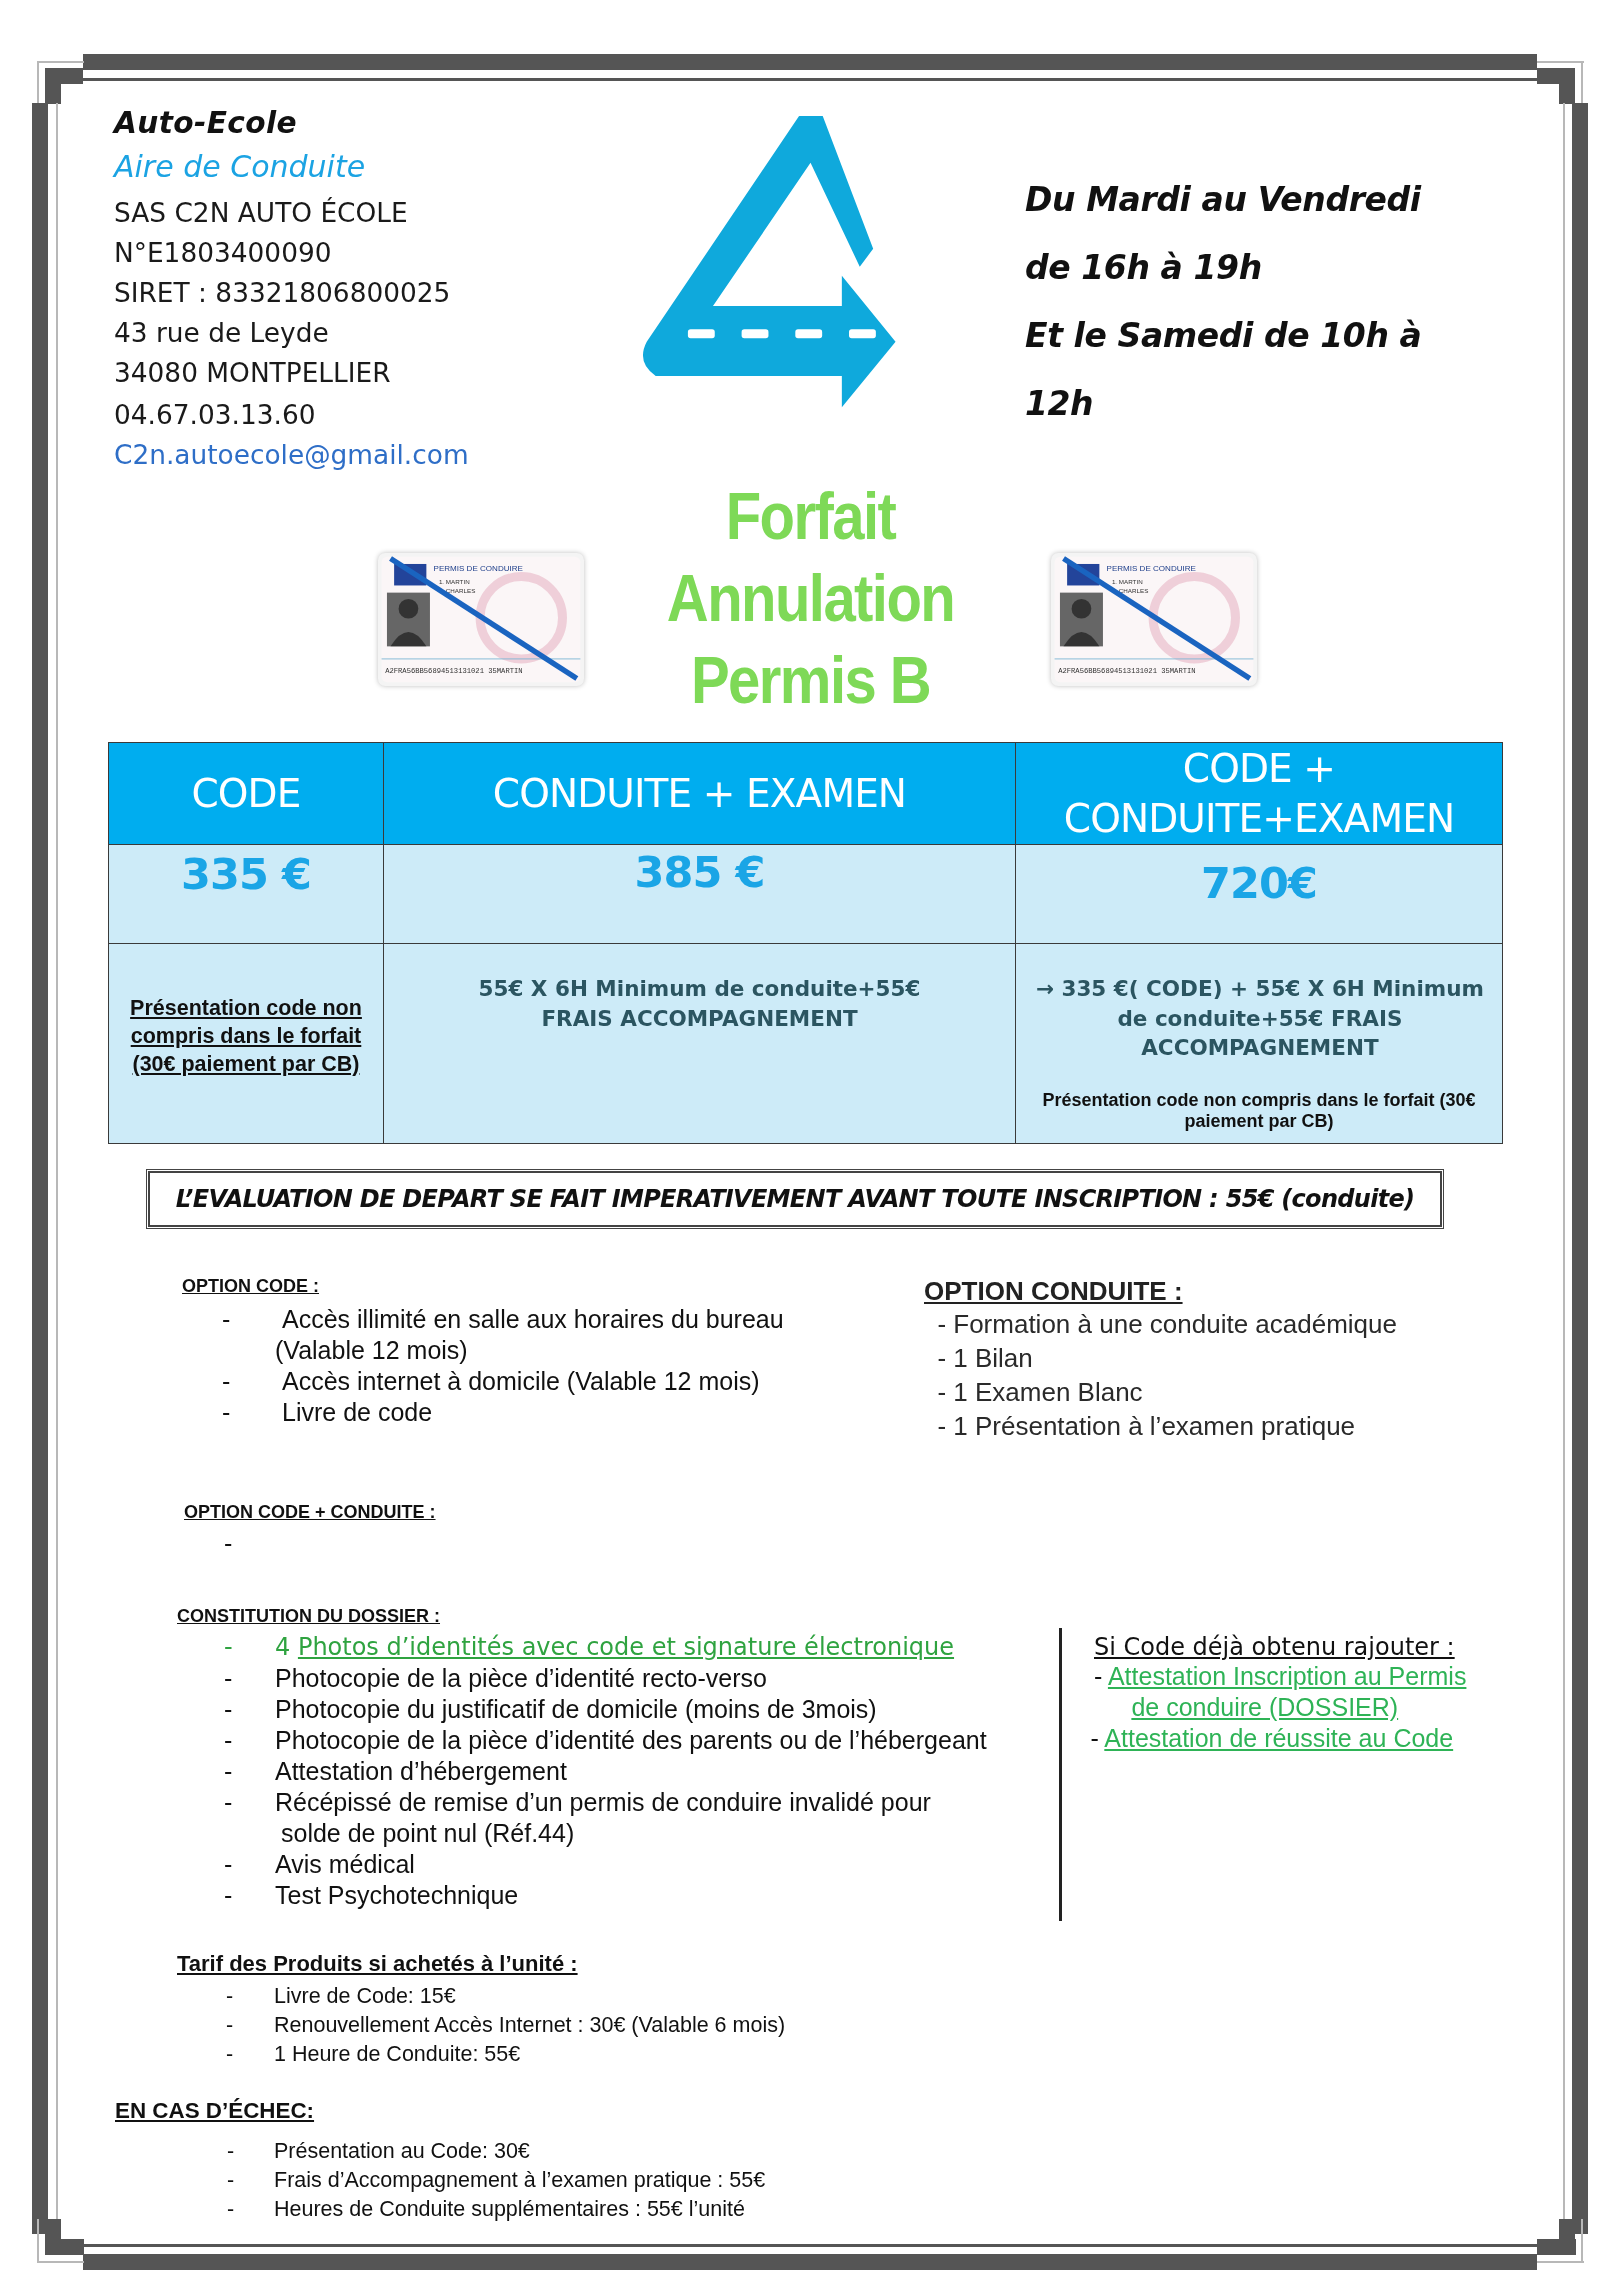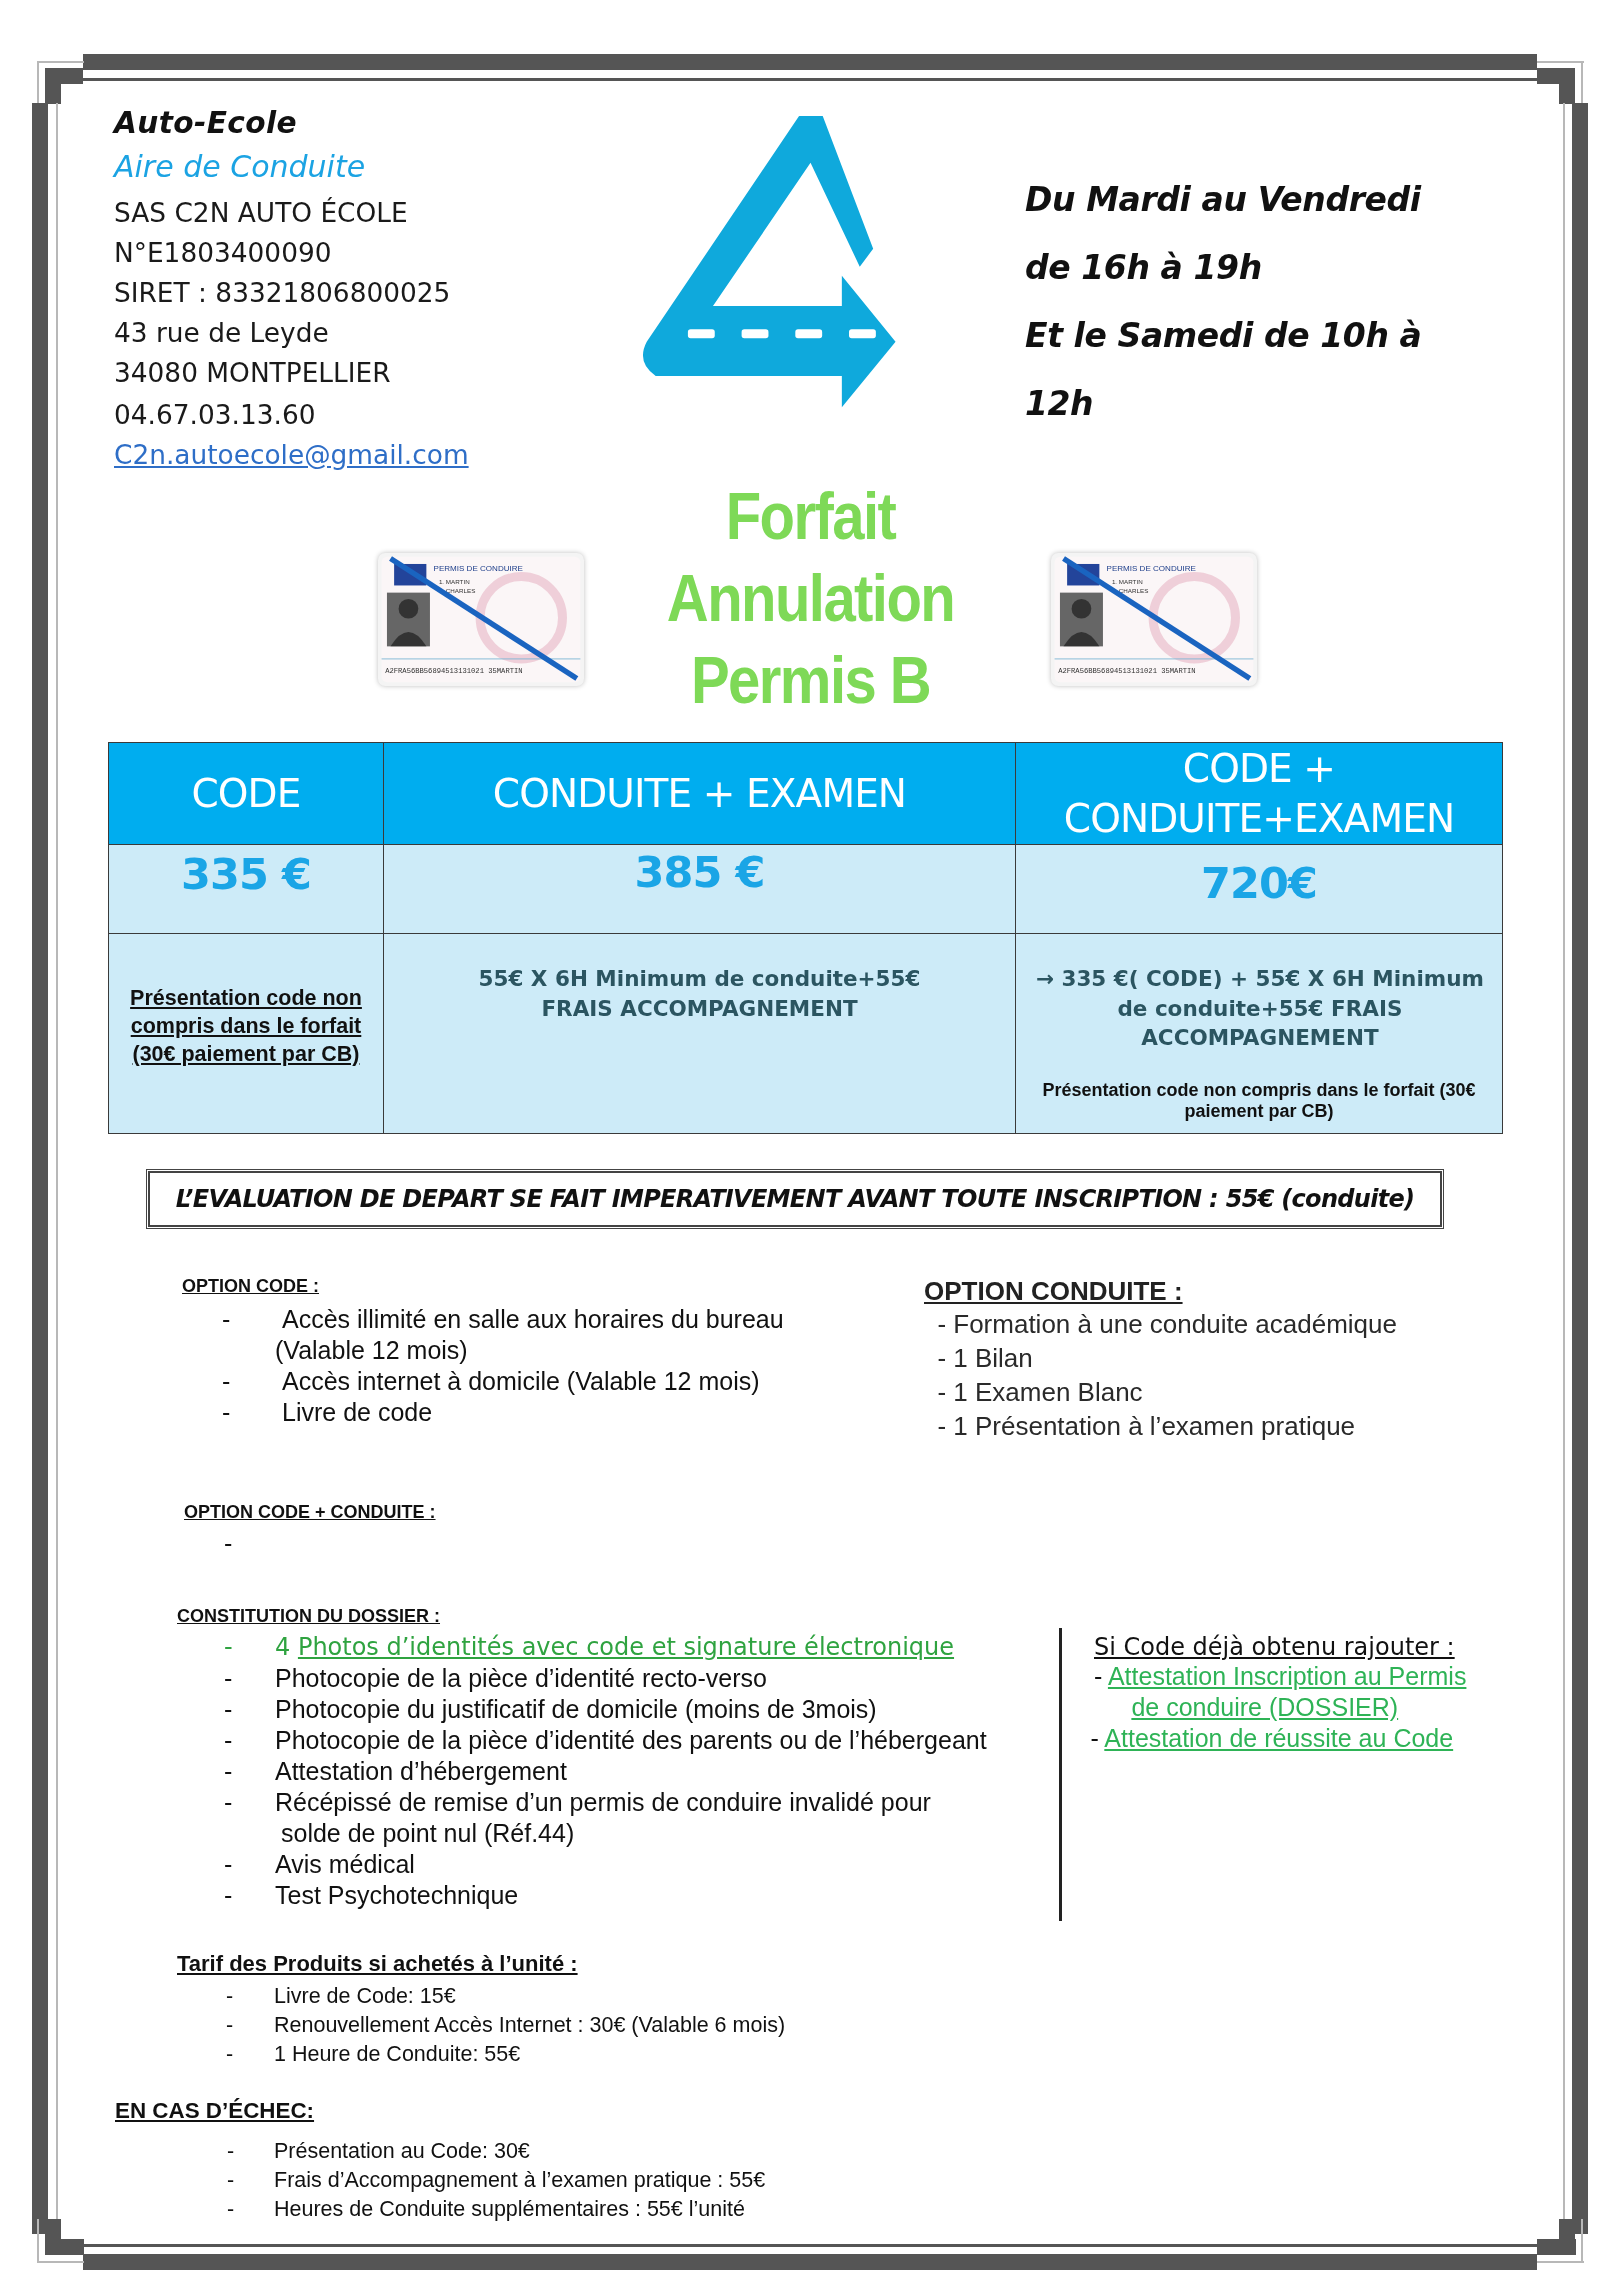--- a/index.html
+++ b/index.html
@@ -11,40 +11,40 @@
     .line { position: absolute; background: #b8b8b8; }
     .dline { position: absolute; background: #555555; }
 
     
     .hdr-left { position: absolute; left: 114px; top: 106px; width: 466px; }
     .hand { font-family: "DejaVu Sans", sans-serif; font-style: italic; }
     .school-title { font-size: 29.6px; font-weight: bold; color: #111; letter-spacing: 0.4px; }
     .school-sub { font-size: 30px; color: #1ba3e3; margin-top: 9px; }
     .addr { font-family: "DejaVu Sans", sans-serif; font-size: 26.4px; color: #1a1a1a; line-height: 40px; margin-top: 9px; }
     .addr .phone { margin-top: 1.8px; }
-    .addr .email { color: #2e6ec7; text-decoration: underline; }
+    .addr .email { color: #2e6ec7; }
 
     .logo { position: absolute; left: 636px; top: 116px; width: 358px; height: 296px; }
 
     .hours { position: absolute; left: 1025px; top: 166px; width: 466px; }
     .hours div { font-family: "DejaVu Sans", sans-serif; font-style: italic; font-weight: bold; font-size: 33px; color: #111; line-height: 68px; letter-spacing: -0.4px; }
 
     
     .title { position: absolute; left: 573px; top: 475px; width: 475px; text-align: center; }
     .title div { font-family: "Liberation Sans", sans-serif; font-weight: bold; color: #7ed957; font-size: 66px; line-height: 82px; letter-spacing: -1.8px; transform: scaleX(0.88); }
 
     .card { position: absolute; width: 206px; height: 133px; border-radius: 7.2px; background: #f4f4f4; box-shadow: 0 0 5.4px rgba(0,0,0,0.25); overflow: hidden; }
     .card-l { left: 378px; top: 553px; }
     .card-r { left: 1051px; top: 553px; }
 
     
     .ptable { position: absolute; left: 108px; top: 742px; width: 1394px; border-collapse: collapse; table-layout: fixed; }
     .ptable td { border: 1.8px solid #3a3a3a; vertical-align: top; }
     .ptable .th { background: #00adef; color: #ffffff; text-align: center; vertical-align: middle; font-family: "DejaVu Sans", sans-serif; font-size: 39px; line-height: 50px; height: 102px; letter-spacing: -0.9px; }
-    .ptable .pr { background: #cdebf8; color: #1aa5e6; text-align: center; font-family: "DejaVu Sans", sans-serif; font-weight: bold; font-size: 43px; height: 89px; letter-spacing: -0.9px; }
+    .ptable .pr { background: #cdebf8; color: #1aa5e6; text-align: center; font-family: "DejaVu Sans", sans-serif; font-weight: bold; font-size: 43px; height: 99px; letter-spacing: -0.9px; }
     .ptable .pr span { display: block; }
     .ptable .dt { background: #cdebf8; height: 200px; }
     .dt-left { font-weight: bold; text-decoration: underline; font-size: 21.5px; line-height: 28px; text-align: center; color: #111; padding-top: 50px; }
     .dt-mid { font-family: "DejaVu Sans", sans-serif; font-weight: bold; font-size: 21.5px; line-height: 29.6px; text-align: center; color: #2b5561; padding-top: 30px; }
     .dt-right1 { font-family: "DejaVu Sans", sans-serif; font-weight: bold; font-size: 21.5px; line-height: 29.6px; text-align: center; color: #2b5561; padding-top: 30px; }
     .dt-right2 { font-weight: bold; font-size: 18px; line-height: 21.5px; text-align: center; color: #111; margin-top: 27px; padding: 0 10.7px; }
 
     
     .evalbox { position: absolute; left: 148px; top: 1171px; width: 1294px; height: 56px; border: 2.7px double #444; outline: 0.9px solid #444; outline-offset: 1.8px; display: flex; align-items: center; justify-content: center; }
     .evalbox span { font-family: "DejaVu Sans", sans-serif; font-style: italic; font-weight: bold; font-size: 24px; letter-spacing: -0.7px; color: #111; }

